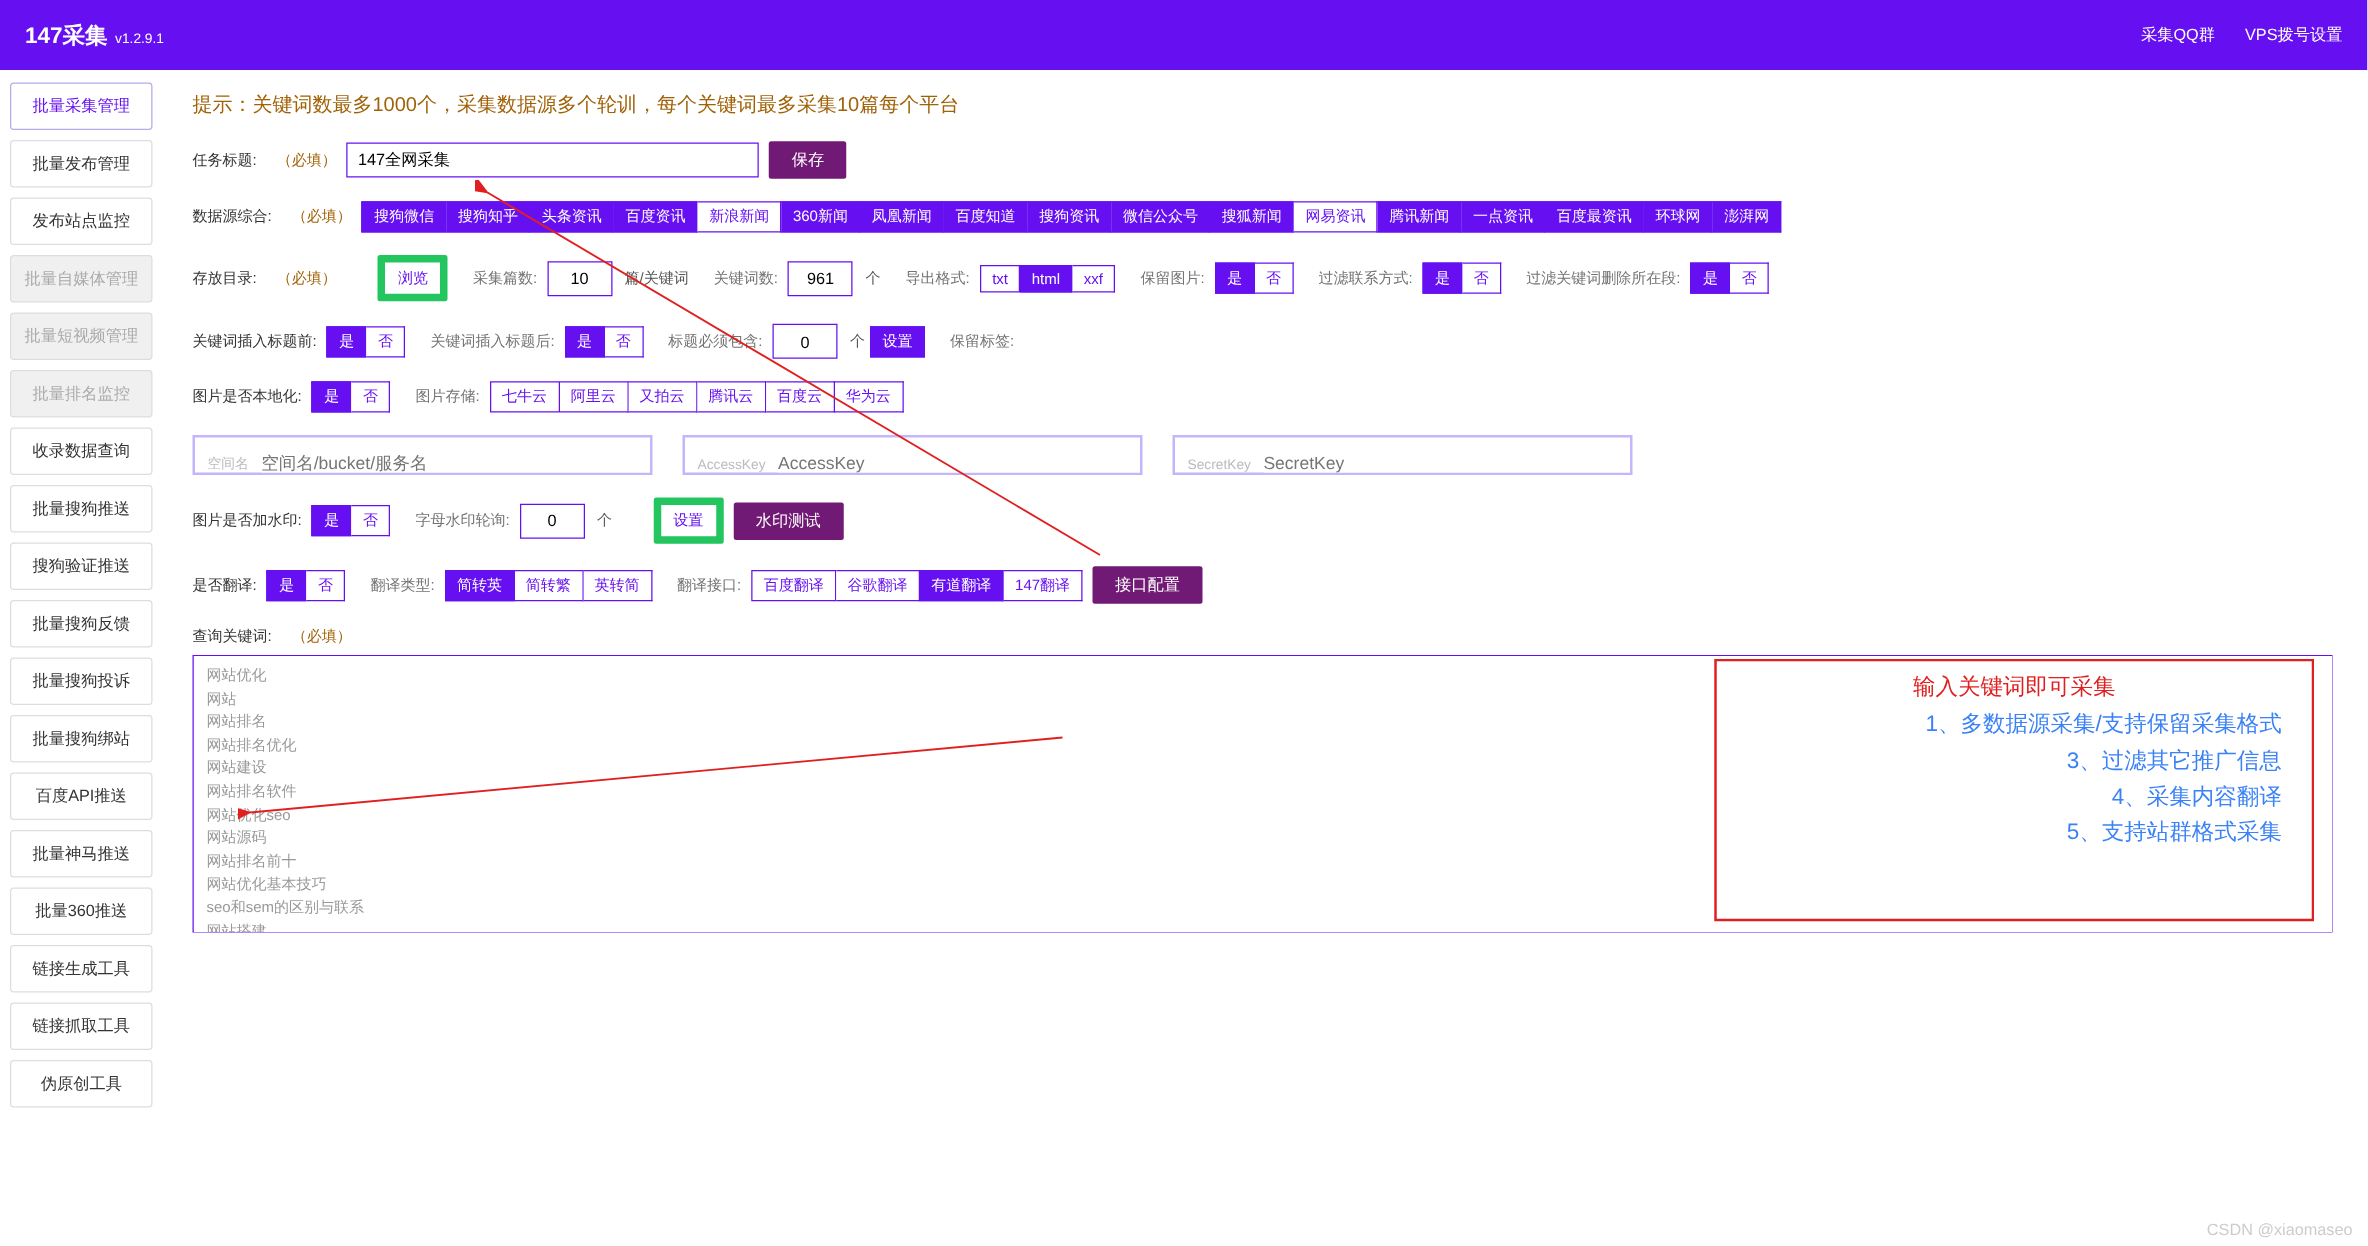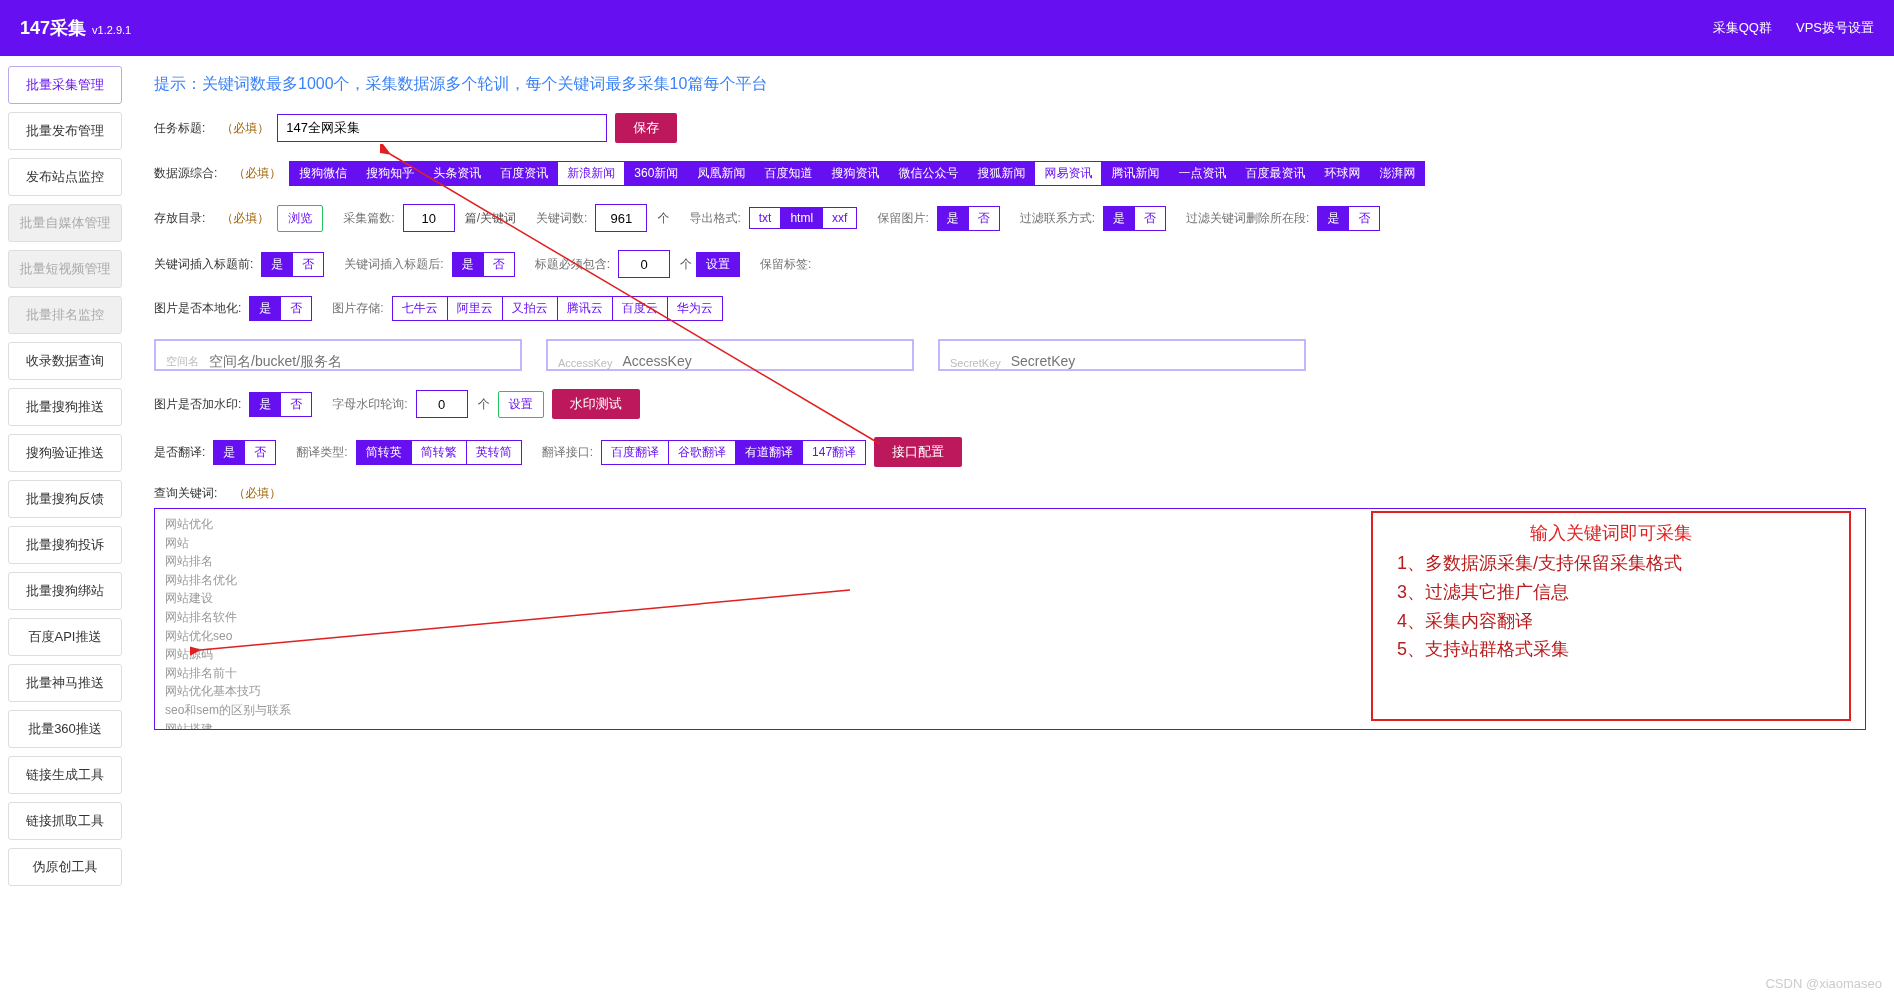--- a/index.html
+++ b/index.html
@@ -8,44 +8,44 @@
 .header .title { font-size: 18px; font-weight: bold; display: flex; align-items: baseline; gap: 6px; }
 .header .version { font-size: 11px; font-weight: normal; }
 .header .links { display: flex; gap: 24px; font-size: 13px; }
 .header .links span { cursor: pointer; }
 .layout { display: flex; }
 .sidebar { width: 130px; padding: 10px 8px; display: flex; flex-direction: column; gap: 8px; }
 .sidebar .item { border: 1px solid #ddd; border-radius: 3px; text-align: center; padding: 9px 4px; font-size: 13px; cursor: pointer; background: #fff; color: #333; }
 .sidebar .item.active { color: #6610f2; border-color: #bba7ec; }
 .sidebar .item.disabled { background: #f0f0f0; color: #aaa; }
 .main { flex: 1; padding: 18px 24px; }
-.tip { font-size: 16px; color: #3b82f6; margin-bottom: 18px; }
+.tip { font-size: 16px; color: #a16207; margin-bottom: 18px; }
 .row { display: flex; align-items: center; gap: 8px; margin-bottom: 18px; flex-wrap: wrap; }
 .label { font-size: 12px; color: #333; }
 .req { color: #a16207; margin-left: 8px; }
 .text-input { border: 1px solid #6610f2; padding: 5px 8px; font-size: 13px; height: 28px; outline: none; }
 .text-input.wide { width: 330px; }
 .text-input.small { width: 52px; text-align: center; }
-.btn { background: #be185d; color: #fff; border: none; padding: 6px 18px; font-size: 13px; cursor: pointer; border-radius: 2px; }
-.btn.outline { background: #fff; color: #6610f2; border: 1px solid #22c55e; padding: 4px 10px; font-size: 12px; }
+.btn { background: #701a75; color: #fff; border: none; padding: 6px 18px; font-size: 13px; cursor: pointer; border-radius: 2px; }
+.btn.outline { background: #fff; color: #6610f2; border: 6px solid #22c55e; padding: 4px 10px; font-size: 12px; margin-left: 25px; }
 .tag-group { display: flex; gap: 0; flex-wrap: wrap; }
 .tag { border: 1px solid #6610f2; padding: 3px 9px; font-size: 12px; cursor: pointer; color: #6610f2; background: #fff; }
 .tag.sel { background: #6610f2; color: #fff; }
 .tag + .tag { border-left: none; }
 .label-inline { font-size: 12px; color: #737373; margin-left: 12px; }
 .unit { font-size: 12px; color: #555; margin-left: 2px; }
 .storage-row { display: flex; gap: 24px; margin-bottom: 18px; }
 .labeled-input { border: 2px solid #c4b5fd; display: flex; align-items: flex-end; height: 32px; width: 368px; }
 .labeled-input .lbl { color: #bbb; font-size: 11px; padding: 0 10px; }
 .labeled-input input { border: none; outline: none; font-size: 14px; color: #999; flex: 1; padding-right: 10px; }
 .keyword-area { position: relative; border: 1px solid #6610f2; width: calc(100% - 4px); height: 222px; overflow: auto; }
 .keyword-area textarea { width: 100%; height: 100%; border: none; outline: none; resize: none; padding: 6px 10px; font-size: 12px; color: #999; line-height: 1.55; font-family: inherit; }
 .annotation-box { position: absolute; right: 14px; top: 2px; width: 480px; height: 210px; border: 2px solid #e02020; padding: 8px 24px; background: rgba(255,255,255,0); pointer-events: none; }
 .annotation-box .hdr { color: #e02020; font-size: 18px; text-align: center; margin-bottom: 4px; }
-.annotation-box .line { color: #b91c1c; font-size: 18px; line-height: 1.6; }
+.annotation-box .line { color: #3b82f6; font-size: 18px; line-height: 1.6; text-align: right; }
 .arrow { position: absolute; pointer-events: none; }
 .watermark { position: fixed; right: 12px; bottom: 6px; color: #ccc; font-size: 13px; pointer-events: none; }
 </style>
 </head>
 <body>
 
 <div class="header">
   <div class="title">
     <span>147采集</span>
     <span class="version">v1.2.9.1</span>

